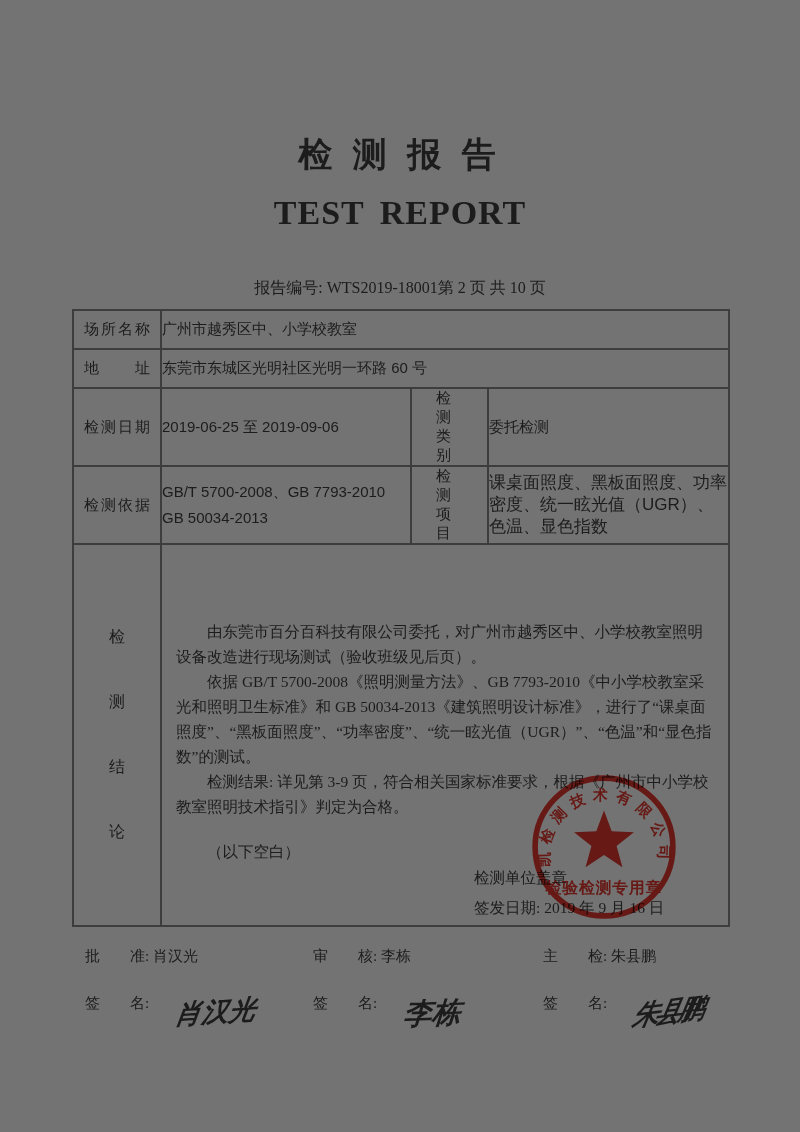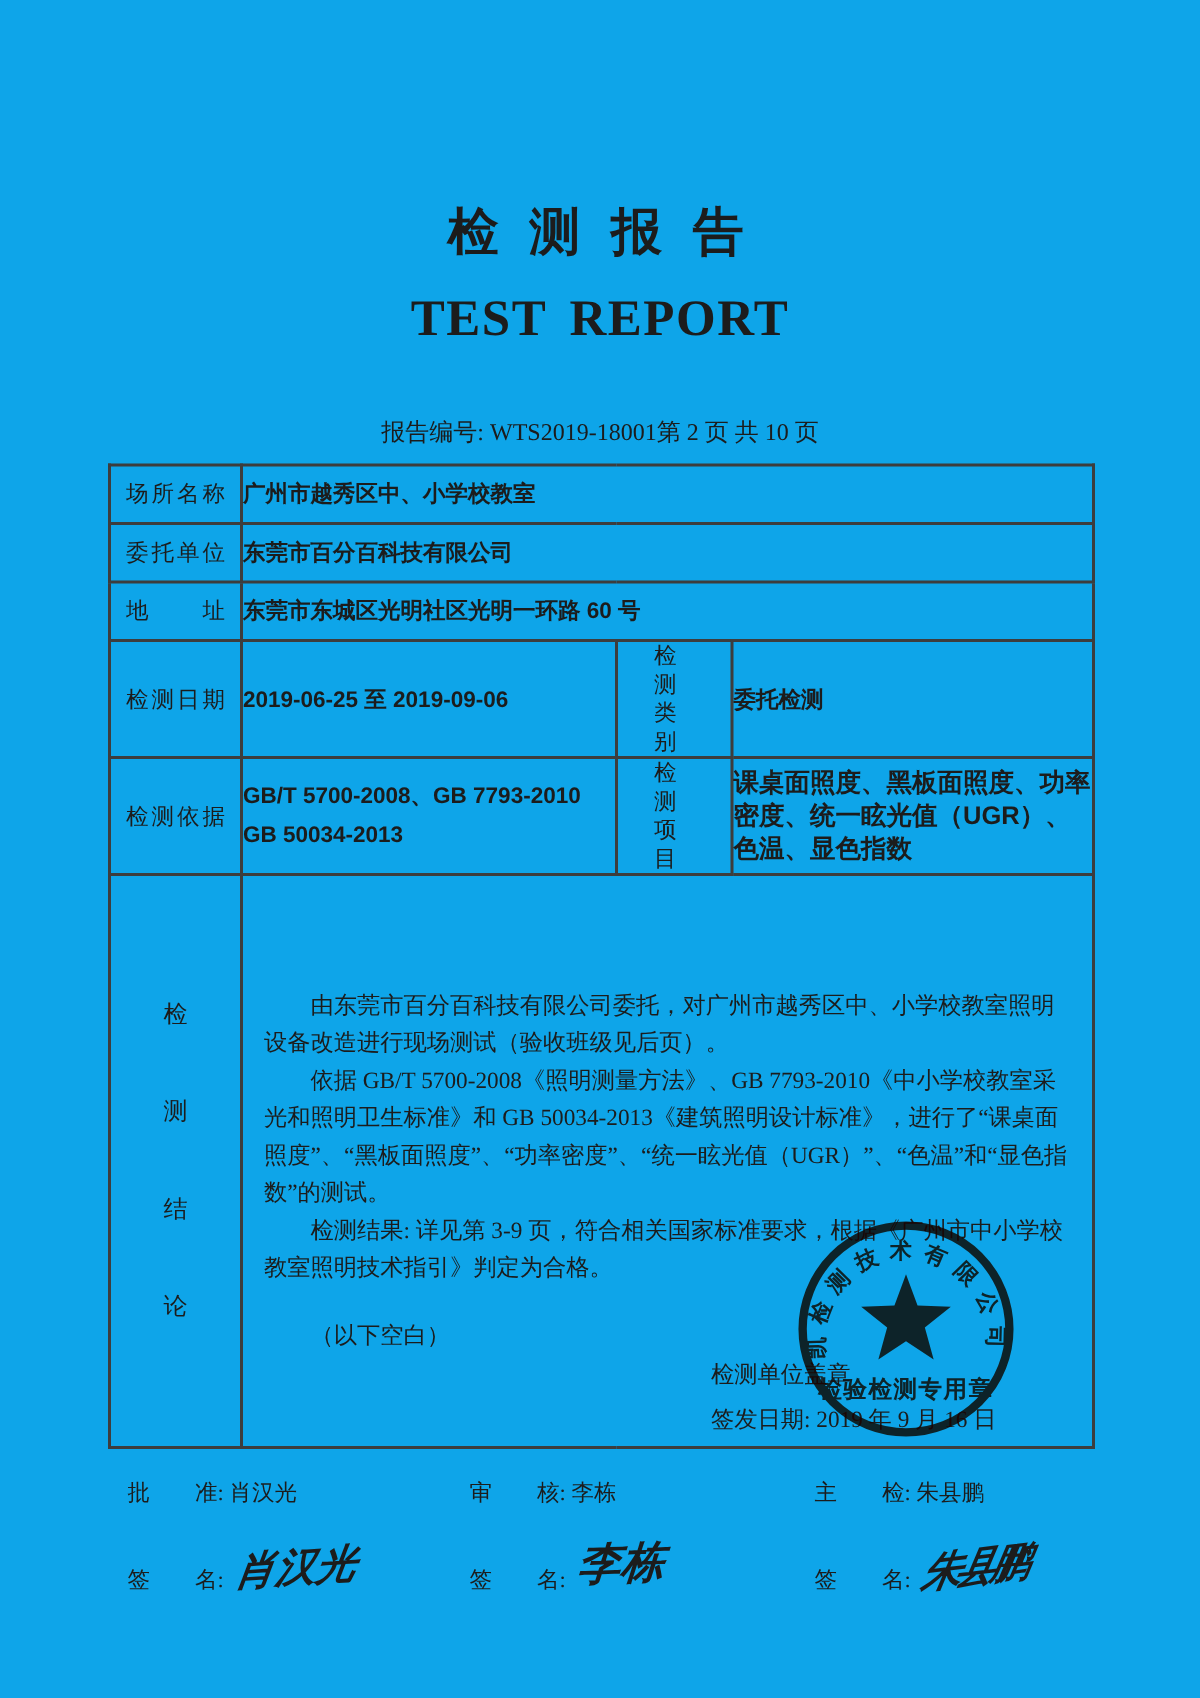--- a/index.html
+++ b/index.html
@@ -1,21 +1,21 @@
 <!DOCTYPE html>
 <html><head>
 <meta charset="utf-8">
 <style>
   * { margin:0; padding:0; box-sizing:border-box; }
   html,body { background:#e8e8e8; }
   .page {
     position:relative;
     width:800px; height:1132px;
     margin:0 auto;
-    background:#0ea5e9;
+    background:#737373;
     font-family:"Liberation Serif", serif;
     color:#1c1c1c;
     overflow:hidden;
   }
   
   .title-zh {
     margin-top:132px;
     text-align:center;
     font-size:34px; font-weight:600;
     letter-spacing:6px;
@@ -47,21 +47,20 @@
   td.lbl {
     text-align:justify; text-align-last:justify;
     padding:0 10px;
     font-family:"Liberation Serif", serif;
   }
   td.lbl.narrow { padding:0 24px; }
   td.val {
     padding:4px 0;
     font-family:"Liberation Sans", sans-serif;
     font-size:15px;
-    font-weight:bold;
   }
   td.val.basis { line-height:26px; }
   td.val.items { line-height:22px; font-size:17px;margin-top:17px; }
   
   td.concl-lbl { height:382px; }
   .vstack {
     display:flex; flex-direction:column; align-items:center;
     justify-content:center; row-gap:44px;
     height:100%; font-size:16px;
   }
@@ -85,21 +84,21 @@
     pointer-events:none;
   }
   
   .sign-area {
     margin:14px 0 0 85px;
     display:grid;
     grid-template-columns:228px 230px 190px;
     font-size:15px;
   }
   .sign-col .row1 { margin-top:6px; }
-  .sign-col .row2 { margin-top:12px; height:46px; display:flex; align-items:flex-end; }
+  .sign-col .row2 { margin-top:28px; height:46px; display:flex; align-items:flex-start;gap:18px; }
   .sig {
     display:inline-block;
     margin-left:8px;
     font-size:27px; font-weight:600; font-style:italic;
     transform:rotate(-4deg) skewX(-12deg);
     white-space:nowrap;
   }
   .sig.s2 { transform:rotate(-2deg) skewX(-6deg); font-size:29px; }
   .sig.s3 { transform:rotate(-7deg) skewX(-18deg); letter-spacing:-4px; }
 </style>
@@ -123,24 +122,20 @@
     <colgroup>
         <col style="width:88px">
         <col style="width:250px">
         <col style="width:77px">
         <col style="width:241px">
       </colgroup>
     <tbody>
         <tr>
       <td class="lbl" style="height:39px">场所名称</td>
       <td class="val" colspan="3">广州市越秀区中、小学校教室</td>
-    </tr>
-    <tr>
-      <td class="lbl" style="height:39px">委托单位</td>
-      <td class="val" colspan="3">东莞市百分百科技有限公司</td>
     </tr>
     <tr>
       <td class="lbl" style="height:39px">地址</td>
       <td class="val" colspan="3">东莞市东城区光明社区光明一环路 60 号</td>
     </tr>
     <tr>
       <td class="lbl" style="height:38px">检测日期</td>
       <td class="val">2019-06-25 至 2019-09-06</td>
       <td class="lbl narrow">检测类别</td>
       <td class="val">委托检测</td>

